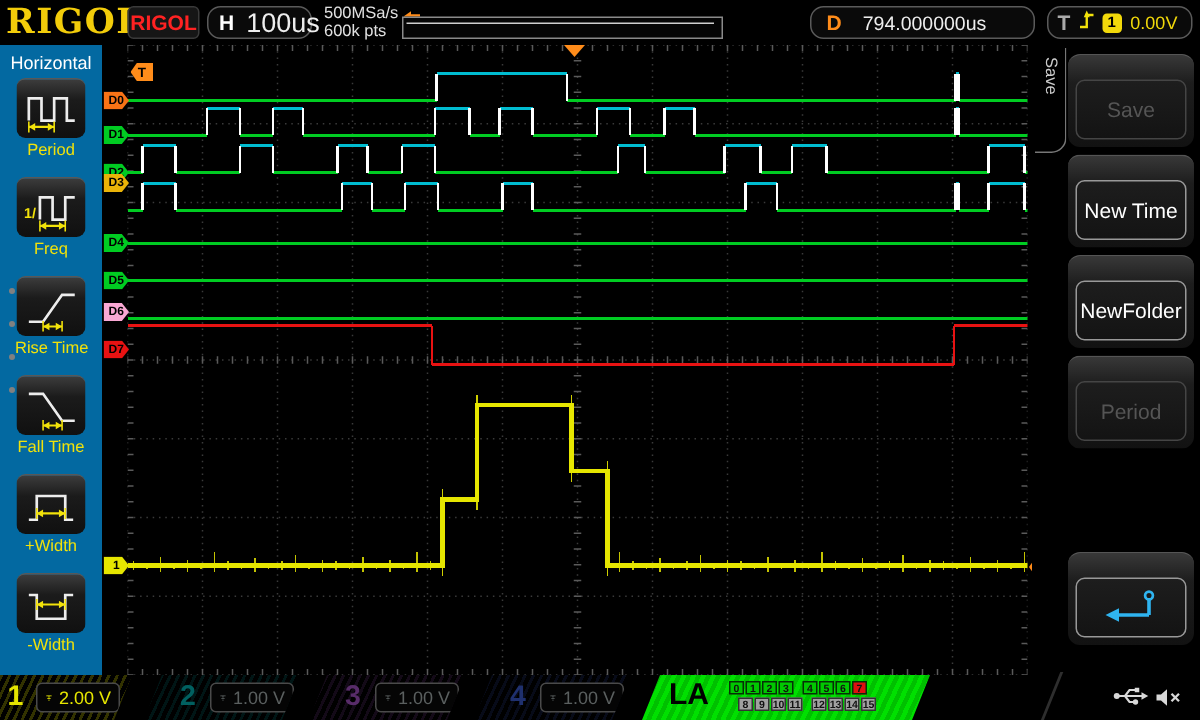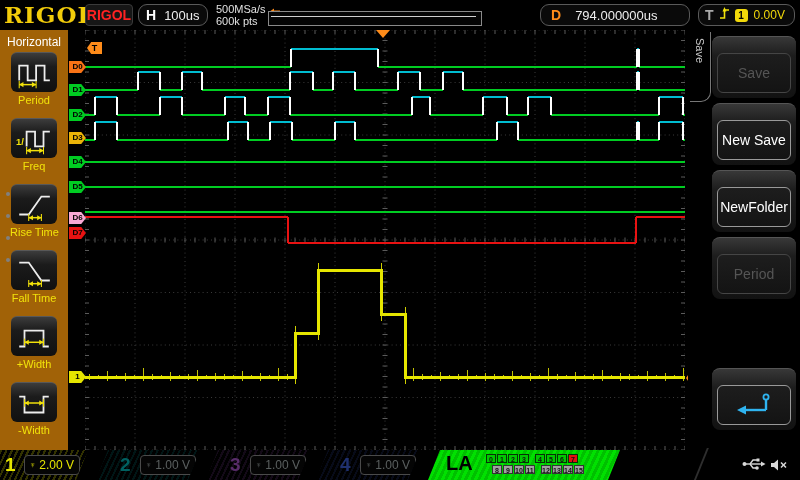--- a/index.html
+++ b/index.html
@@ -8,38 +8,38 @@
     font-family:"Liberation Sans",sans-serif;}
   .abs{position:absolute;}
   
   .logo{left:4px;top:1px;font-family:"DejaVu Serif",serif;font-weight:bold;
     font-size:23px;color:#f2cc0a;letter-spacing:1px;}
   .stop{left:85px;top:4px;width:48px;height:22px;background:#161616;border:1px solid #3a3a3a;
     border-radius:4px;color:#ff2222;font-weight:bold;font-size:14px;text-align:center;line-height:20px;}
   .hbox{left:138px;top:4px;width:70px;height:22px;border:1px solid #5a5a5a;border-radius:9px;
     background:#0a0a0a;display:flex;align-items:center;padding:0 7px;gap:8px;}
   .hbox .hl{color:#fff;font-weight:bold;font-size:14px;}
-  .hbox .hv{color:#eee;font-size:13px;}
+  .hbox .hv{color:#eee;font-size:18px;}
   .srate{left:216px;top:3px;color:#e0e0e0;font-size:11px;line-height:12px;}
   .preview{left:268px;top:2px;width:214px;height:25px;}
   .pv-box{position:absolute;left:0;top:9px;width:214px;height:15px;background:#050505;
     border:1px solid #8a8a8a;}
   .pv-marker{position:absolute;left:1px;top:0px;width:12px;height:8px;}
   .dbox{left:540px;top:4px;width:150px;height:22px;border:1px solid #5a5a5a;border-radius:9px;
     background:#0a0a0a;display:flex;align-items:center;padding:0 10px;gap:14px;}
   .dbox .dl{color:#ff8c1a;font-weight:bold;font-size:14px;}
   .dbox .dv{color:#eee;font-size:13px;}
   .tbox{left:698px;top:4px;width:97px;height:22px;border:1px solid #5a5a5a;border-radius:9px;
     background:#0a0a0a;display:flex;align-items:center;padding:0 6px;gap:4px;}
   .tbox .tl{color:#aaa;font-weight:bold;font-size:14px;}
   .tbox .tch{width:13px;height:13px;background:#f2d90a;color:#000;border-radius:3px;
     font-weight:bold;font-size:10px;text-align:center;line-height:13px;}
   .tbox .tv{color:#f2d90a;font-size:12px;margin-left:2px;}
   
-  .leftmenu{left:0;top:30px;width:68px;height:420px;background:#a16207;}
+  .leftmenu{left:0;top:30px;width:68px;height:420px;background:#0369a1;}
   .lm-title{position:absolute;left:0;top:5px;width:68px;text-align:center;color:#fff;font-size:12px;}
   .lm-item{position:absolute;left:10px;width:48px;text-align:center;}
   .lm-btn{width:46px;height:40px;margin:0 auto;border-radius:6px;
     background:linear-gradient(180deg,#3c3c3c,#1b1b1b 35%,#101010);border-top:1px solid #585858;
     display:flex;align-items:center;justify-content:center;}
   .lm-label{color:#f2e20a;font-size:11px;margin-top:2px;white-space:nowrap;}
   .pagedot{position:absolute;left:6px;width:4px;height:4px;border-radius:50%;background:#808080;}
   
   .gridwrap{left:85px;top:30px;width:600px;height:420px;}
   .chtag{position:absolute;height:12px;color:#000;font-weight:bold;font-size:8px;
@@ -713,40 +713,40 @@
           <line x1="233" y1="233" x2="233" y2="310" stroke="#e6e600" stroke-width="1" opacity="0.9"></line>
           <line x1="296" y1="233" x2="296" y2="291" stroke="#e6e600" stroke-width="1" opacity="0.9"></line>
           <line x1="320" y1="277" x2="320" y2="354" stroke="#e6e600" stroke-width="1" opacity="0.9"></line>
         </g>
         <polygon points="291,0 305,0 298,8" fill="#ff8c1a"></polygon>
       </svg></div>
   <div id="tags">
       <div class="abs chtag tag-right" style="left: 69px; top: 61px; background: #f97316;">D0</div>
       <div class="abs chtag tag-right" style="left: 69px; top: 84px; background: rgb(0, 204, 34);">D1</div>
       <div class="abs chtag tag-right" style="left: 69px; top: 109px; background: rgb(0, 204, 34);">D2</div>
-      <div class="abs chtag tag-right" style="left: 69px; top: 132px; background: #eab308;">D3</div>
+      <div class="abs chtag tag-right" style="left: 69px; top: 116px; background: #eab308;">D3</div>
       <div class="abs chtag tag-right" style="left: 69px; top: 156px; background: rgb(0, 204, 34);">D4</div>
       <div class="abs chtag tag-right" style="left: 69px; top: 181px; background: rgb(0, 204, 34);">D5</div>
-      <div class="abs chtag tag-right" style="left: 69px; top: 212px; background: #f9a8d4;">D6</div>
+      <div class="abs chtag tag-right" style="left: 69px; top: 202px; background: #f9a8d4;">D6</div>
       <div class="abs chtag tag-right" style="left: 69px; top: 227px; background: rgb(232, 18, 18); text-align: center;">D7</div>
       <div class="abs chtag tag-right" style="left: 69px; top: 371px; background: rgb(230, 230, 0);">1</div>
       <div class="abs chtag tag-left" style="left: 87px; top: 42px; background: rgb(255, 140, 26); font-size: 9px;">T</div>
       <div class="abs chtag tag-left" style="left: 686px; top: 372px; background: rgb(255, 140, 26); font-size: 9px;">T</div>
     </div>
 
   <div class="abs rightmenu">
     <div class="rtab">
       <span>Save</span>
     </div>
     <div id="rm-buttons">
         <div class="rbtn disabled" style="top: 6px;">
           <div class="rbtn-in">Save</div>
         </div>
         <div class="rbtn" style="top: 73px;">
-          <div class="rbtn-in">New Save</div>
+          <div class="rbtn-in">New Time</div>
         </div>
         <div class="rbtn" style="top: 140px;">
           <div class="rbtn-in">NewFolder</div>
         </div>
         <div class="rbtn disabled" style="top: 207px;">
           <div class="rbtn-in">Period</div>
         </div>
       </div>
     <div class="rbtn" style="top:338px;">
       <div class="rbtn-in" id="back-icon-holder">

